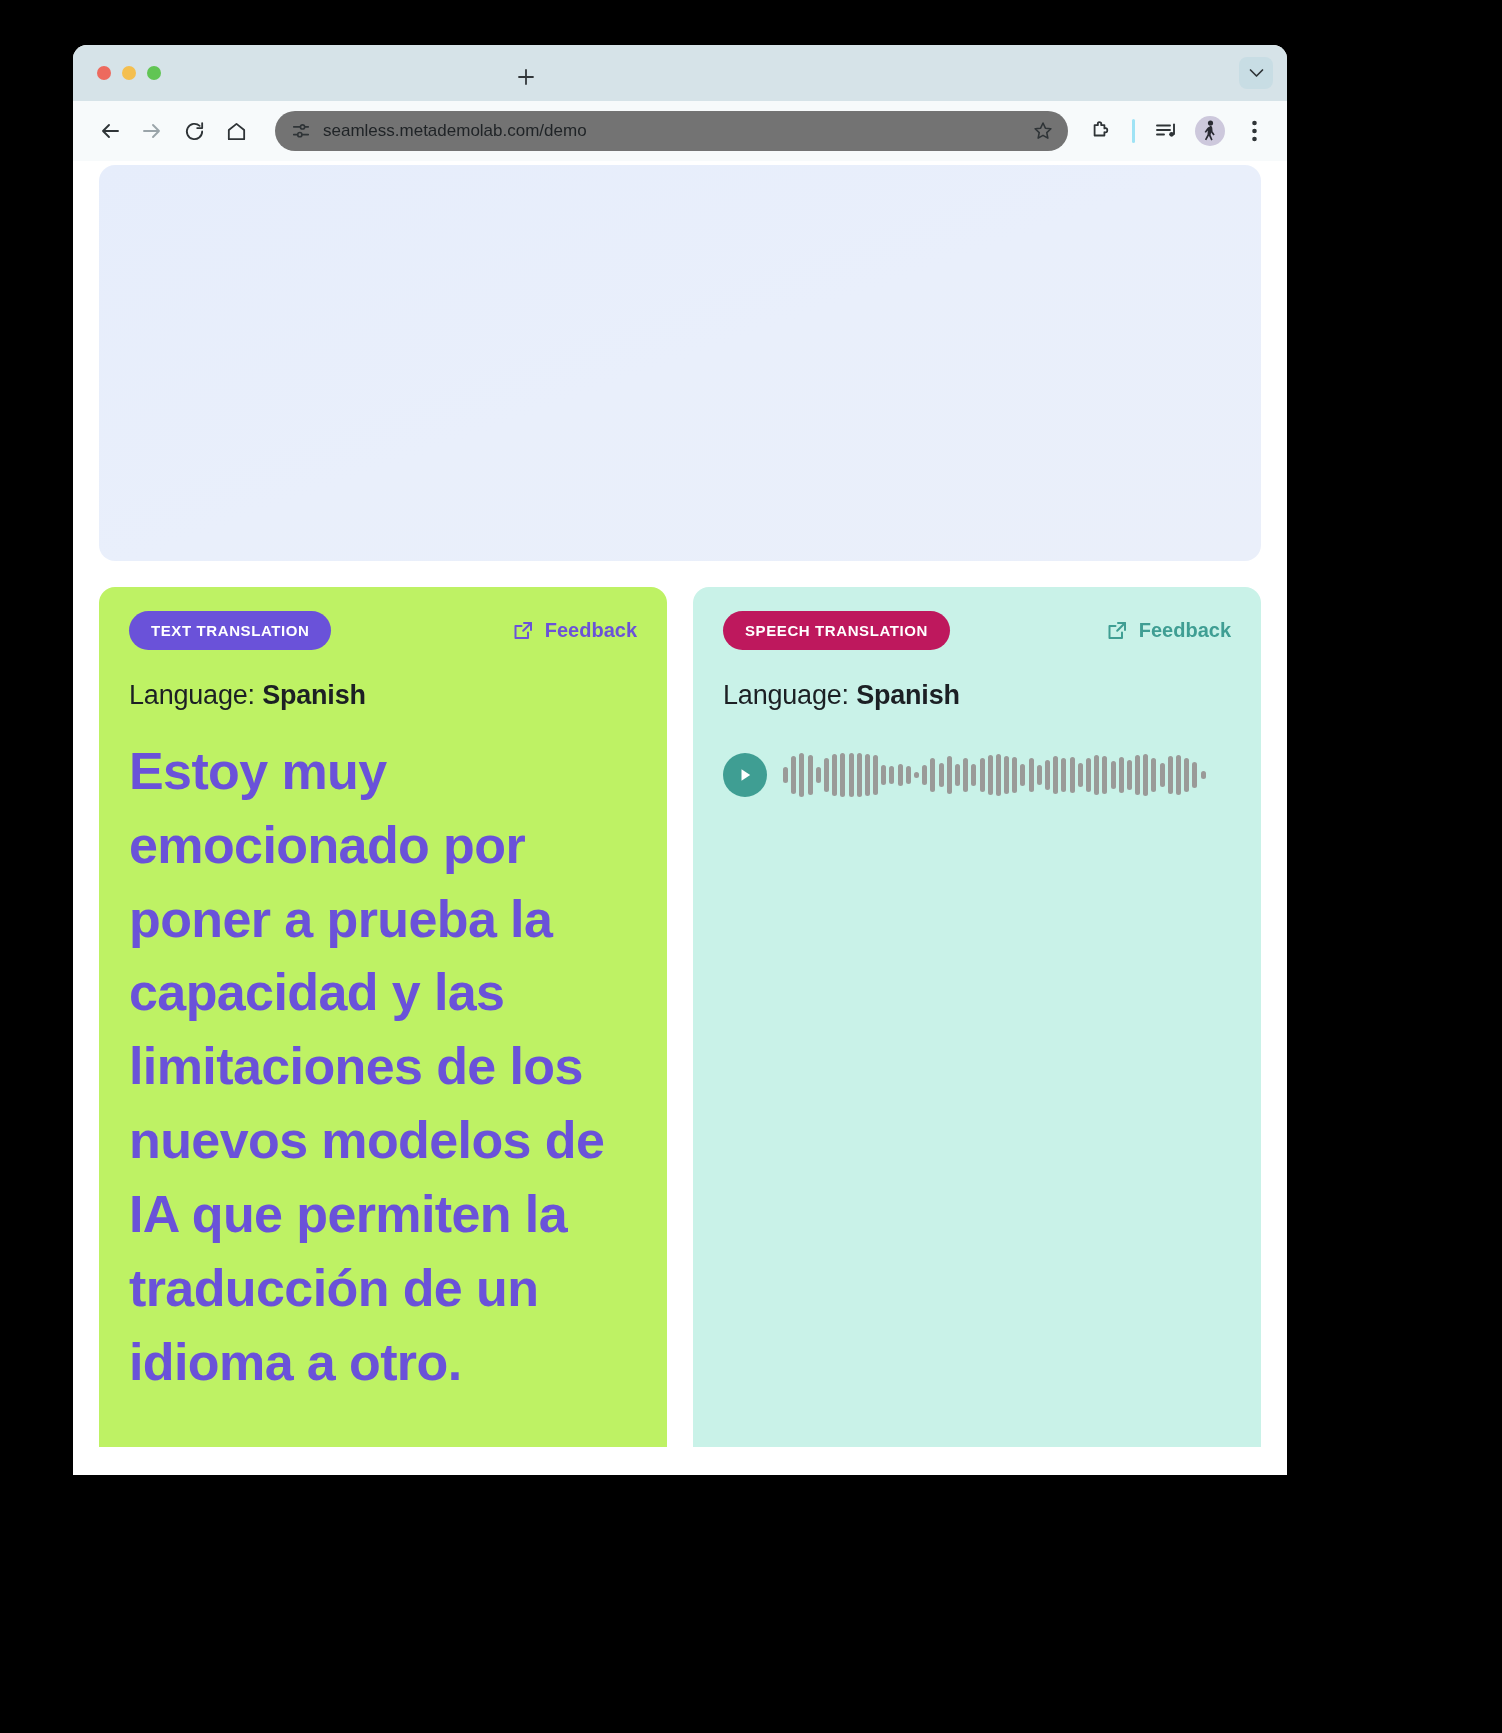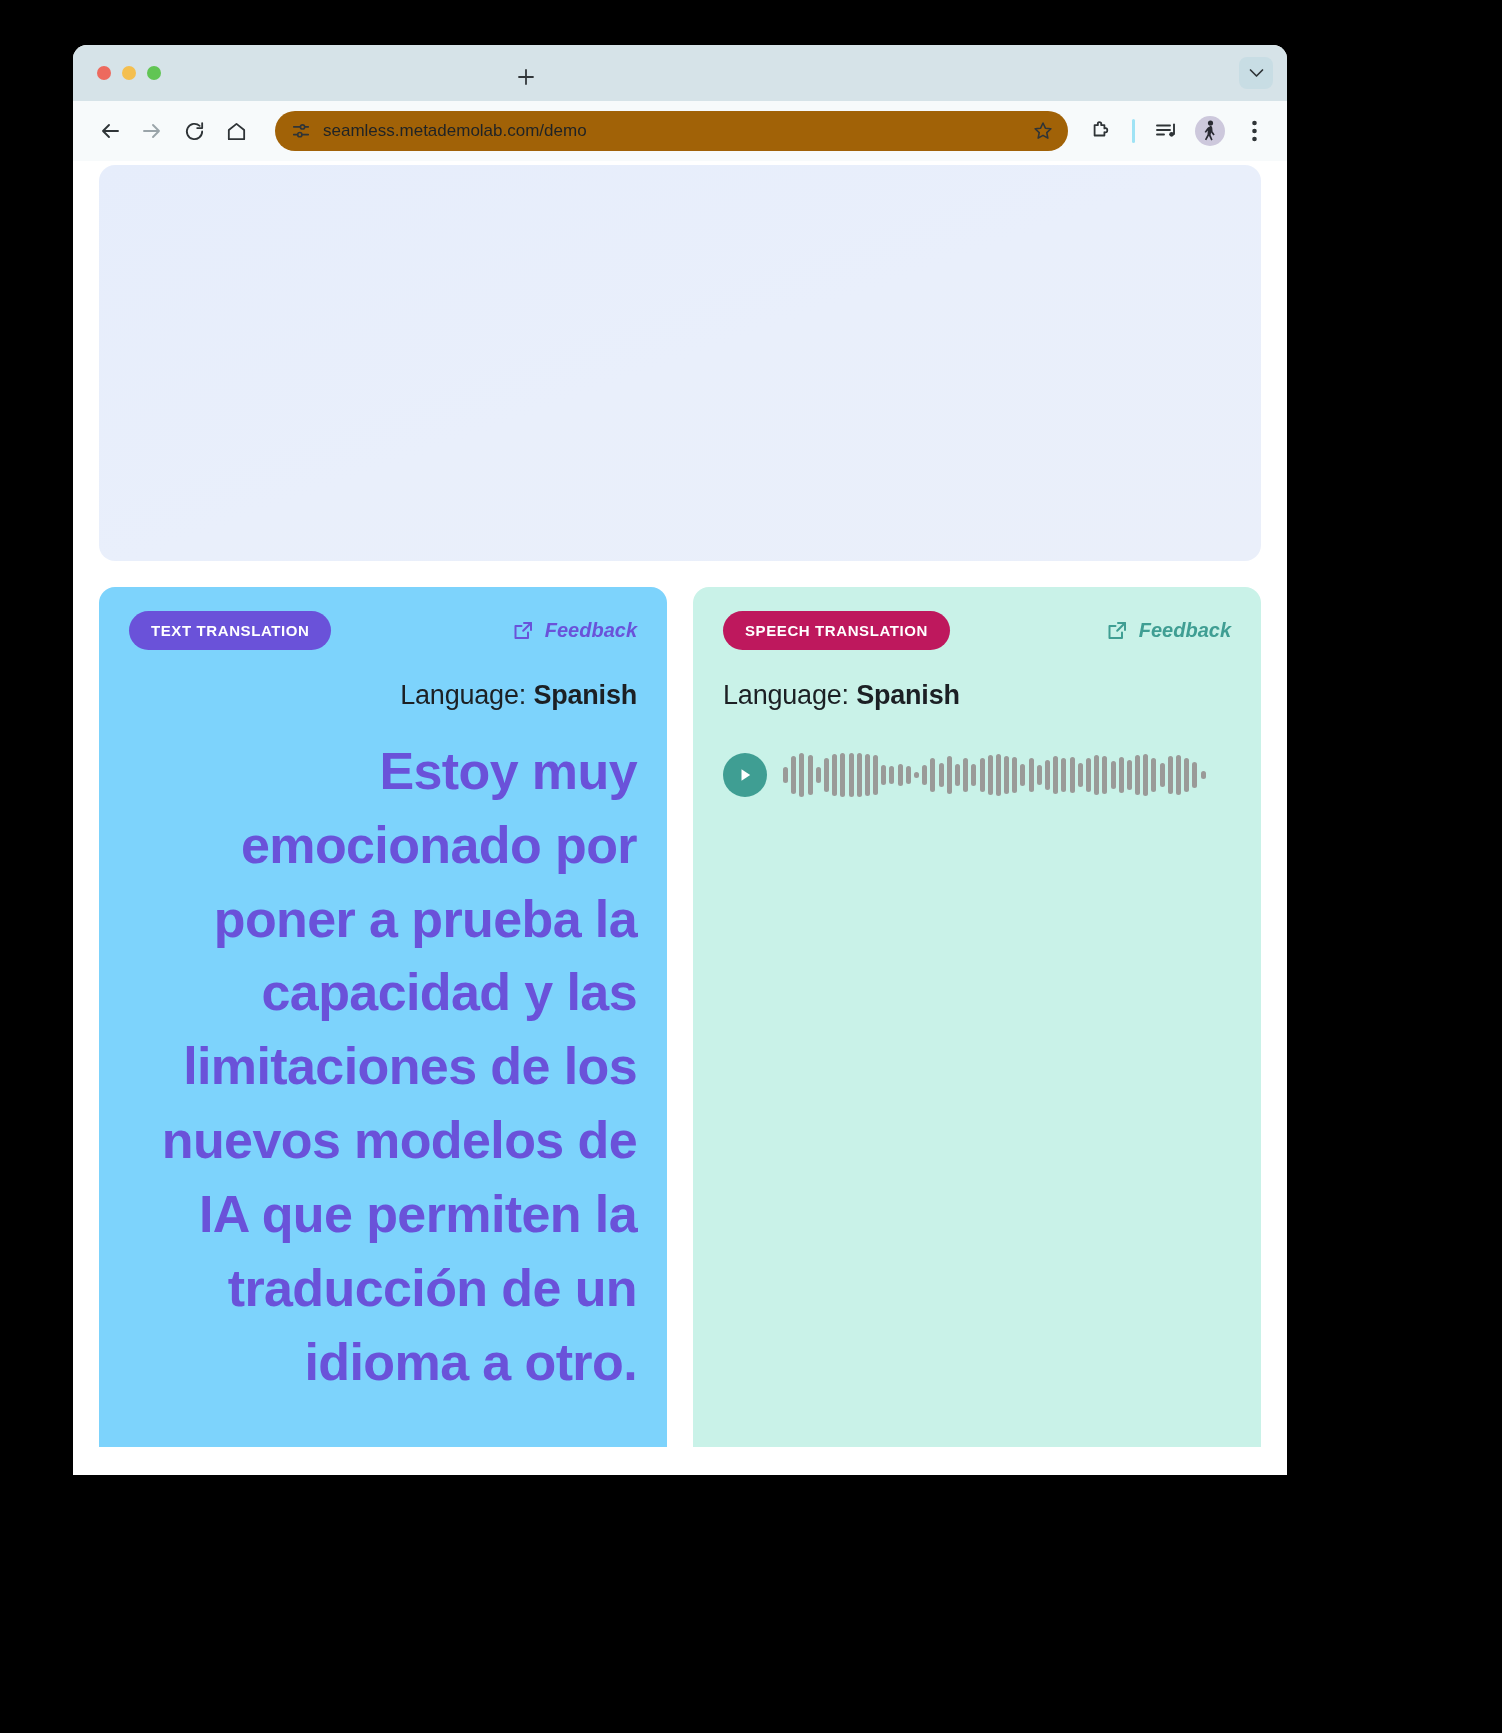--- a/index.html
+++ b/index.html
@@ -102,21 +102,21 @@
     width: 38px; height: 38px;
     border-radius: 50%;
     display: flex; align-items: center; justify-content: center;
     color: #2f3437;
     flex: 0 0 auto;
   }
   #omnibox {
     flex: 1 1 auto;
     height: 40px;
     margin: 0 10px 0 16px;
-    background: #a16207;
+    background: #737373;
     border-radius: 20px;
     display: flex;
     align-items: center;
     padding: 0 8px 0 16px;
     gap: 12px;
   }
   #omnibox-url {
     flex: 1 1 auto;
     font-size: 17px;
     color: #1f2326;
@@ -183,21 +183,21 @@
     gap: 26px;
     margin-top: 26px;
   }
   .panel {
     flex: 1 1 0;
     border-radius: 16px 16px 0 0;
     padding: 24px 30px 0 30px;
     height: 860px;
     overflow: hidden;
   }
-  #text-panel { background: #7dd3fc; text-align: right; }
+  #text-panel { background: #bef264; }
   #speech-panel { background: #c9f2e8; }
 
   .panel-head {
     display: flex;
     align-items: center;
     justify-content: space-between;
   }
   .badge {
     border-radius: 999px;
     color: #ffffff;
@@ -209,21 +209,20 @@
   }
   #text-badge { background: #6a52d9; }
   #speech-badge { background: #be185d; }
 
   .feedback-link {
     display: flex;
     align-items: center;
     gap: 11px;
     font-size: 20px;
     font-weight: 700;
-    font-style: italic;
   }
   #text-feedback { color: #6a52d9; }
   #speech-feedback { color: #3f9e93; }
 
   .panel-lang {
     margin-top: 30px;
     font-size: 27px;
     color: #1c2024;
     letter-spacing: -0.2px;
   }

